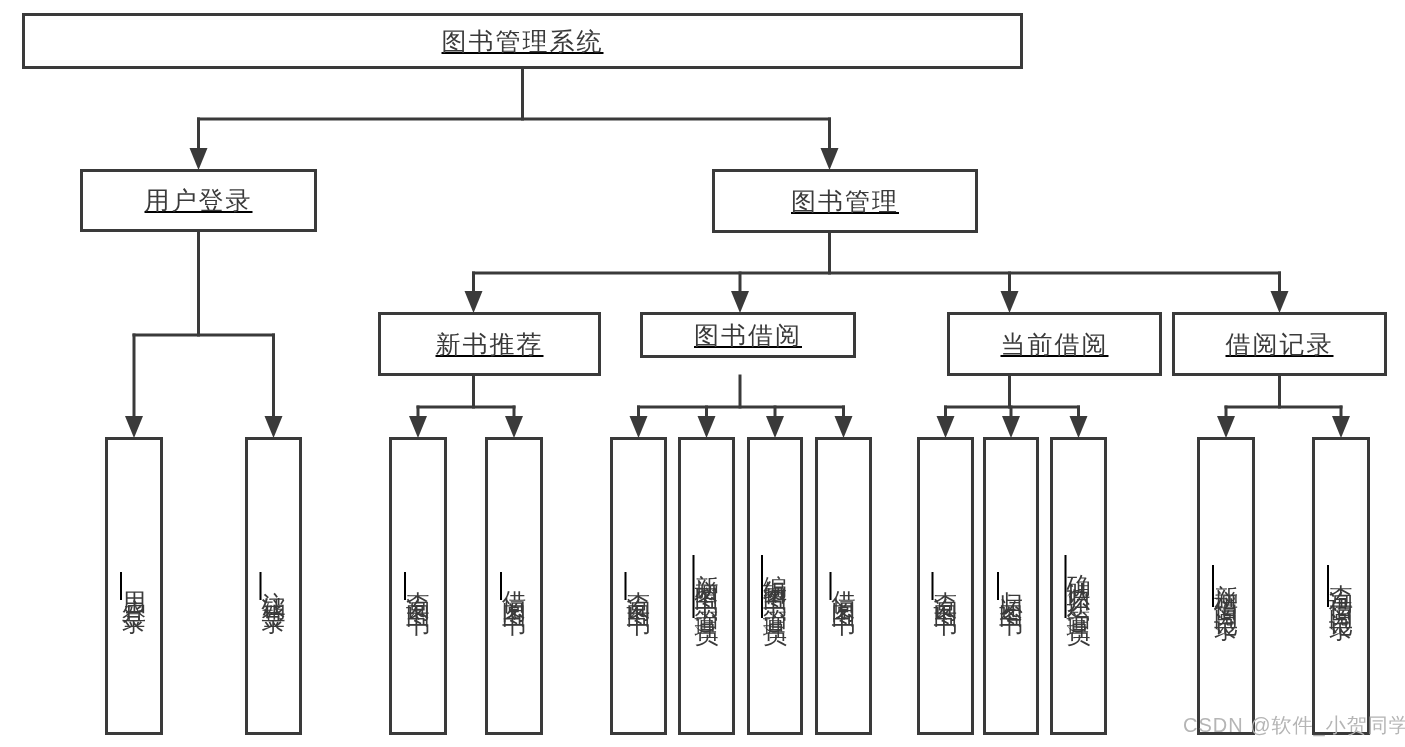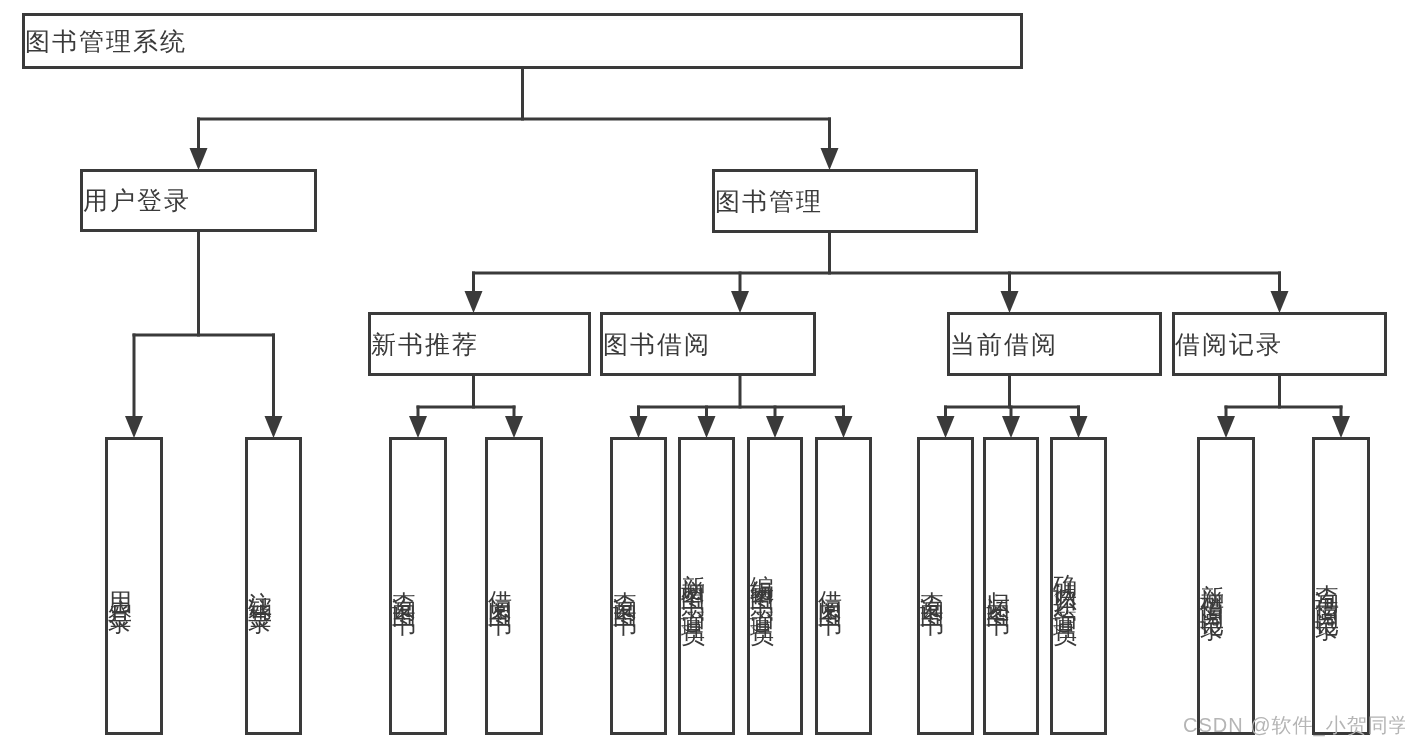--- a/index.html
+++ b/index.html
@@ -24,22 +24,23 @@
     width: 1405px; height: 747px;
     z-index: 1;
   }
   .node {
     position: absolute;
     box-sizing: border-box;
     background: var(--box-bg);
     border: 3px solid var(--stroke);
     display: flex;
     align-items: center;
-    justify-content: flex-start;
+    justify-content: center;
     z-index: 2;
+    text-decoration: underline;
   }
   .node-label {
     color: var(--text);
     font-size: 25px;
     letter-spacing: 2px;
     white-space: nowrap;
     line-height: 1;
   }
   .node.vertical .node-label {
     writing-mode: vertical-rl;
@@ -126,24 +127,24 @@
       </div>
       <div class="node" style="left: 712px; top: 169px; width: 266px; height: 64px;">
         <span class="node-label">图书管理</span>
       </div>
       <div class="node vertical" style="left: 105px; top: 437px; width: 58px; height: 298px;">
         <span class="node-label">用户登录</span>
       </div>
       <div class="node vertical" style="left: 245px; top: 437px; width: 57px; height: 298px;">
         <span class="node-label">注销登录</span>
       </div>
-      <div class="node" style="left: 368px; top: 312px; width: 223px; height: 64px;">
+      <div class="node" style="left: 378px; top: 312px; width: 223px; height: 64px;">
         <span class="node-label">新书推荐</span>
       </div>
-      <div class="node" style="left: 600px; top: 312px; width: 216px; height: 64px;">
+      <div class="node" style="left: 640px; top: 312px; width: 216px; height: 46px;">
         <span class="node-label">图书借阅</span>
       </div>
       <div class="node" style="left: 902px; top: 312px; width: 215px; height: 64px; margin-left: 45px;">
         <span class="node-label">当前借阅</span>
       </div>
       <div class="node" style="left: 1172px; top: 312px; width: 215px; height: 64px;">
         <span class="node-label">借阅记录</span>
       </div>
       <div class="node vertical" style="left: 389px; top: 437px; width: 58px; height: 298px;">
         <span class="node-label">查询图书</span>

